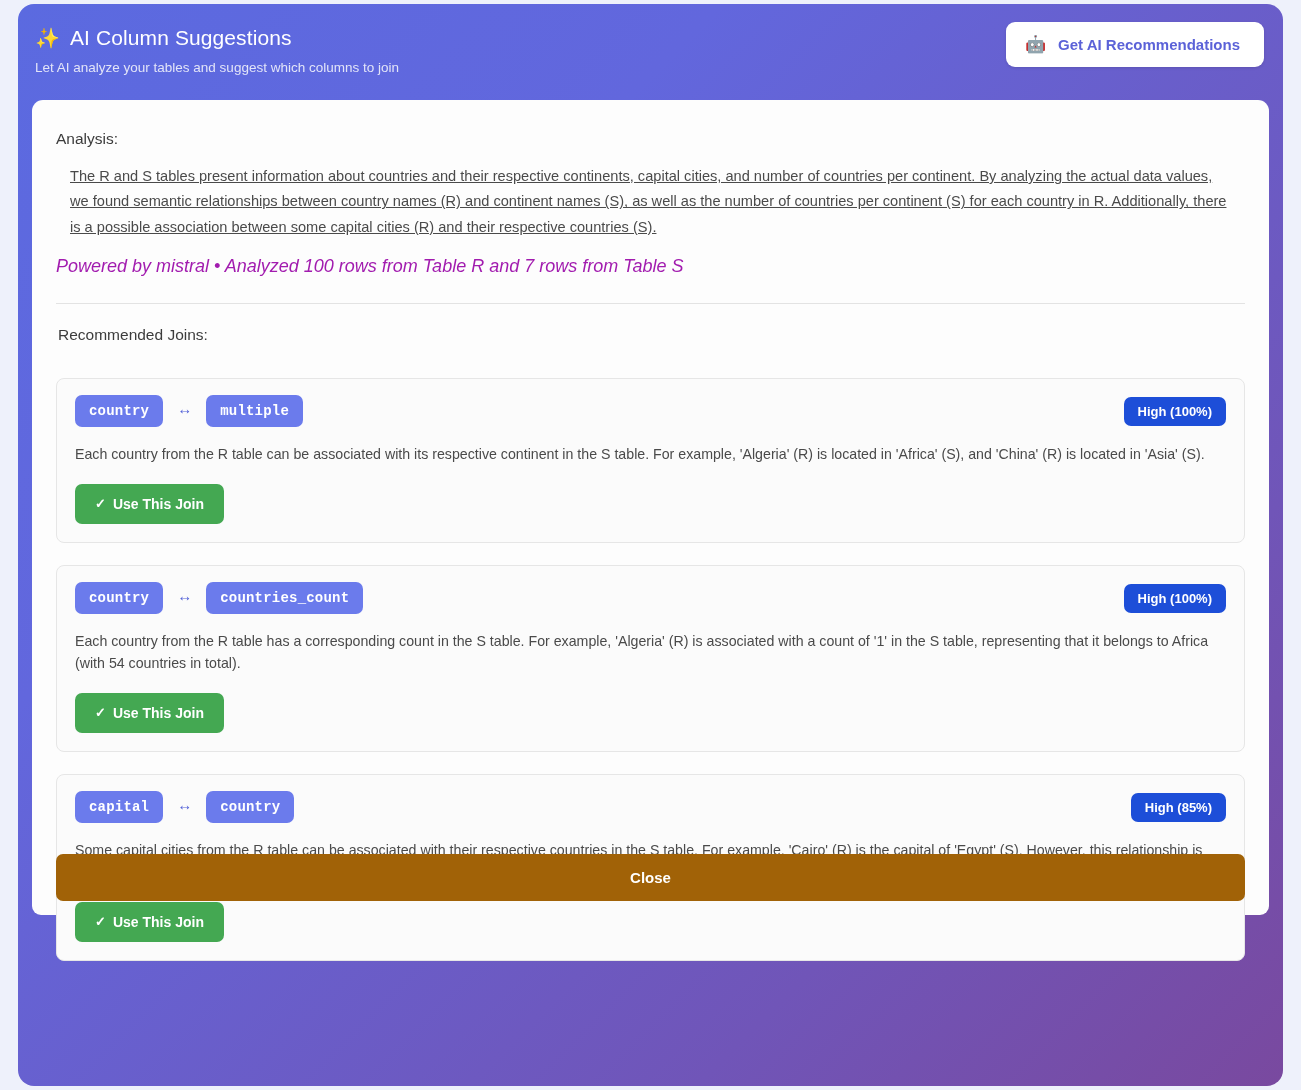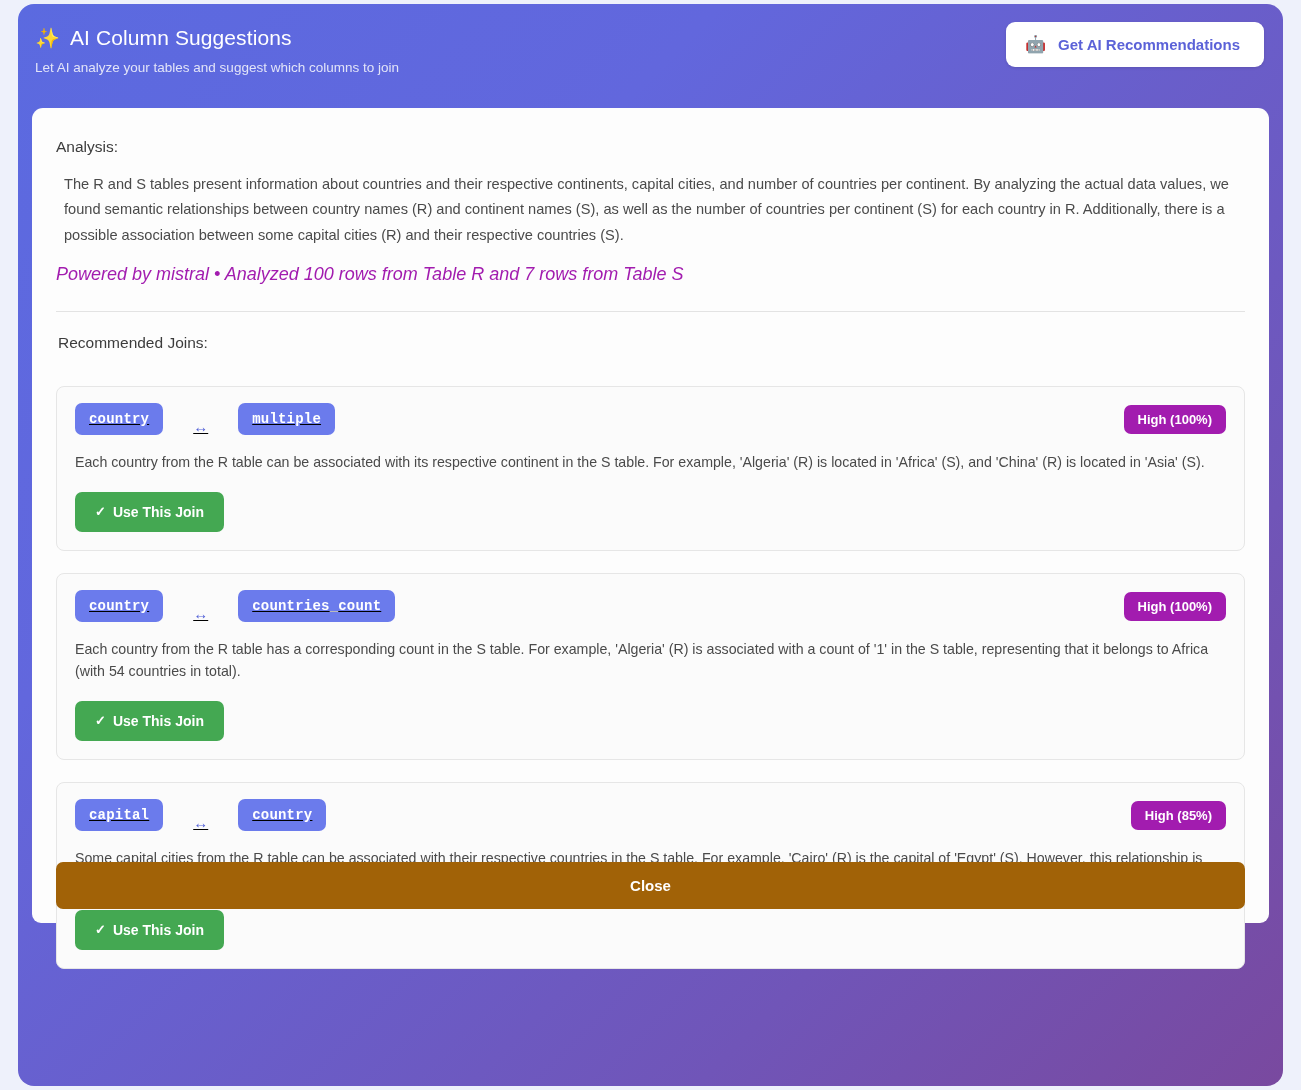--- a/index.html
+++ b/index.html
@@ -61,37 +61,38 @@
     font-weight: bold;
     color: #5b62d8;
     cursor: pointer;
     box-shadow: 0 1px 3px rgba(0,0,0,.12);
   }
   .robot { font-size: 17px; line-height: 1; }
   
   #content {
     position: absolute;
     left: 14px;
-    top: 104px;
+    top: 96px;
     width: 1237px;
     height: 815px;
     background: #fdfdfd;
     border-radius: 11px 11px 9px 9px;
     padding: 22px 24px 0 24px;
   }
   .label-hd {
     font-size: 15.5px;
     color: #3c3c3c;
     margin: 8px 0 16px 0;
   }
   .analysis-body {
     font-size: 14.6px;
     line-height: 25.4px;
     color: #4a4a4a;
-    margin: 8px;
+    margin: 14px;
+    text-decoration: underline;
   }
   .powered {
     font-size: 18px;
     font-style: italic;
     color: #a21caf;
     margin-top: 16px;
   }
   hr.sep {
     border: none;
     border-top: 1px solid #e3e3e3;
@@ -106,23 +107,22 @@
   .join-card {
     border: 1px solid #e6e6e6;
     border-radius: 8px;
     background: #fbfbfb;
     padding: 16px 18px 18px 18px;
     margin-bottom: 22px;
     position: relative;
   }
   .join-top {
     display: flex;
-    align-items: flex-end;
-    gap: 28px;
-    text-decoration: underline;
+    align-items: flex-start;
+    gap: 12px;
   }
   .pill {
     background: #6b7bec;
     color: #ffffff;
     font-family: "Liberation Mono", monospace;
     font-size: 14px;
     font-weight: bold;
     padding: 8px 14px;
     border-radius: 7px;
     letter-spacing: .2px;
@@ -130,21 +130,21 @@
   .arrow {
     color: #5664d8;
     font-size: 15px;
     padding: 0 2px;
     margin-top: 5px;
   }
   .badge {
     position: absolute;
     right: 18px;
     top: 18px;
-    background: #a21caf;
+    background: #1d4ed8;
     color: #ffffff;
     font-size: 13px;
     font-weight: bold;
     padding: 7px 14px;
     border-radius: 7px;
   }
   .join-desc {
     font-size: 14.2px;
     line-height: 22.5px;
     color: #4a4a4a;

